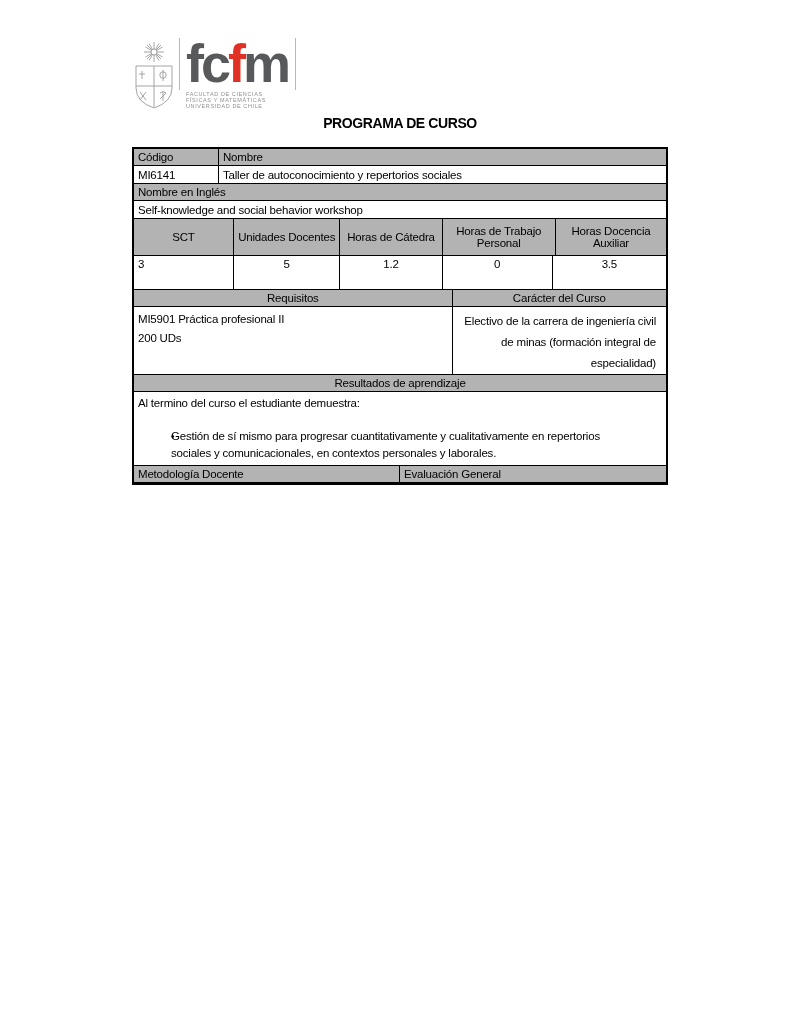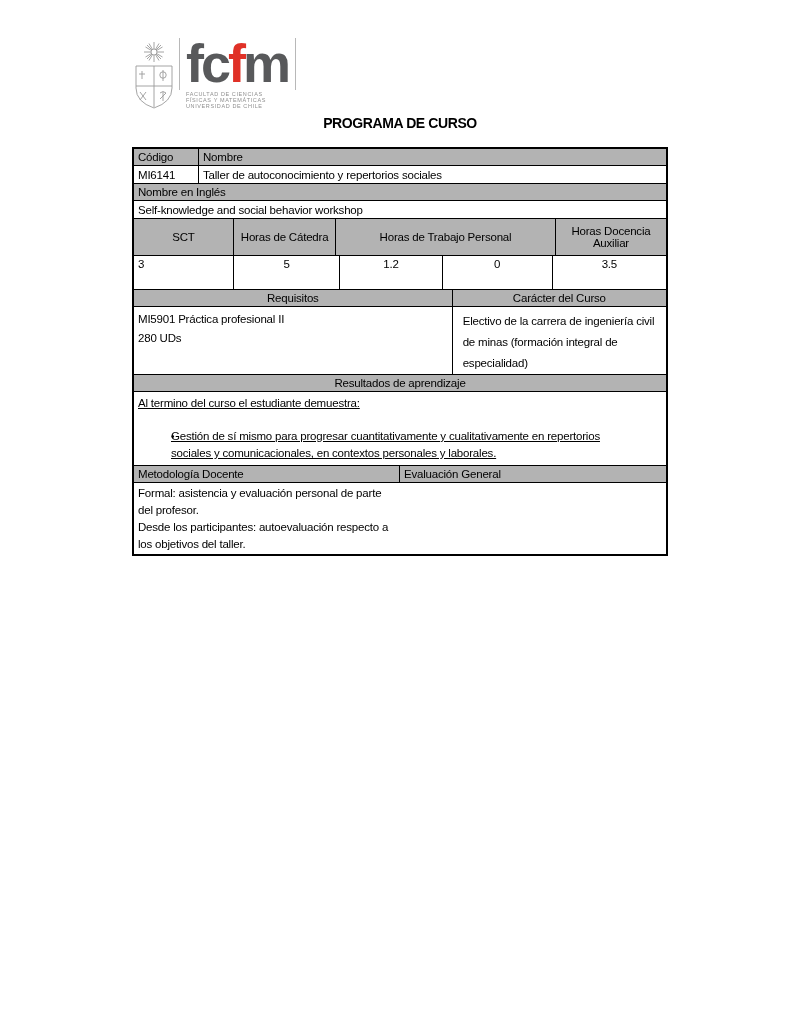--- a/index.html
+++ b/index.html
@@ -67,35 +67,35 @@
   }
   .tr { display: flex; border-bottom: 1px solid #000; align-items: stretch; }
   .tr:last-child { border-bottom: none; }
   .td { border-right: 1px solid #000; padding: 1px 4px; min-width: 0; }
   .td:last-child { border-right: none; }
   .hdr { background: var(--header-gray, #b3b3b3); }
   .h16 { min-height: 16px; }
   .h17 { min-height: 17px; }
   .center { text-align: center; }
   .vcenter { display: flex; flex-direction: column; justify-content: center; }
-  .w-codigo { width: 65px; flex: none; }
+  .w-codigo { width: 85px; flex: none; }
   .grow { flex: 1; }
   .c1 { width: 18.8%; flex: none; }
   .c2 { width: 20.0%; flex: none; }
   .c3 { width: 19.2%; flex: none; }
   .c4 { width: 20.7%; flex: none; }
   .c5 { flex: 1; }
   .sct-hdr { min-height: 36px; }
   .sct-val { min-height: 33px; padding-top: 2px; }
   .w60 { width: 59.9%; flex: none; }
   .w40 { flex: 1; }
   .w50 { width: 50%; flex: none; }
   .req-body { min-height: 65px; line-height: 19px; padding-top: 3px; }
-  .caracter-body { min-height: 65px; line-height: 21px; padding: 4px 4px 0 10px; text-align: left; }
-  .res-body { min-height: 72px; padding: 3px 4px; text-decoration: underline; }
+  .caracter-body { min-height: 65px; line-height: 21px; padding: 4px 10px 0 10px; text-align: right; }
+  .res-body { min-height: 72px; padding: 3px 4px; }
   .res-intro { line-height: 16px; }
   .bullet-list { margin-top: 17px; }
   .bullet-item { display: flex; line-height: 17px; }
   .bullet-marker { width: 22px; padding-left: 33px; flex: none; font-size: 10px; }
   .bullet-text { width: 452px; }
   .met-body { min-height: 71px; line-height: 17px; padding-top: 2px; }
 </style>
 </head>
 <body>
 
@@ -155,20 +155,21 @@
     <div class="tr">
       <div class="td hdr h16 grow vcenter">Nombre en Inglés</div>
     </div>
 
     <div class="tr">
       <div class="td h17 grow vcenter">Self-knowledge and social behavior workshop</div>
     </div>
 
     <div class="tr">
       <div class="td hdr sct-hdr c1 center vcenter">SCT</div>
+      <div class="td hdr sct-hdr c2 center vcenter">Unidades Docentes</div>
       <div class="td hdr sct-hdr c3 center vcenter">Horas de Cátedra</div>
       <div class="td hdr sct-hdr c5 center vcenter">Horas de Trabajo Personal</div>
       <div class="td hdr sct-hdr c4 center vcenter">Horas Docencia Auxiliar</div>
     </div>
 
     <div class="tr">
       <div class="td sct-val c1">3</div>
       <div class="td sct-val c2 center">5</div>
       <div class="td sct-val c3 center">1.2</div>
       <div class="td sct-val c4 center">0</div>
@@ -176,21 +177,21 @@
     </div>
 
     <div class="tr">
       <div class="td hdr h16 w60 center vcenter">Requisitos</div>
       <div class="td hdr h16 w40 center vcenter">Carácter del Curso</div>
     </div>
 
     <div class="tr">
       <div class="td req-body w60">
         <div>MI5901 Práctica profesional II</div>
-        <div>280 UDs</div>
+        <div>200 UDs</div>
       </div>
       <div class="td caracter-body w40">Electivo de la carrera de ingeniería civil de minas (formación integral de especialidad)</div>
     </div>
 
     <div class="tr">
       <div class="td hdr h16 grow center vcenter">Resultados de aprendizaje</div>
     </div>
 
     <div class="tr">
       <div class="td res-body grow">
@@ -203,20 +204,16 @@
         </div>
       </div>
     </div>
 
     <div class="tr">
       <div class="td hdr h16 w50 vcenter">Metodología Docente</div>
       <div class="td hdr h16 w50 vcenter">Evaluación General</div>
     </div>
 
     <div class="tr">
-      <div class="td met-body w50">
-        <div>Formal: asistencia y evaluación personal de parte del profesor.</div>
-        <div>Desde los participantes: autoevaluación respecto a los objetivos del taller.</div>
-      </div>
     </div>
 
   </div>
 </div>
 
 </body></html>

